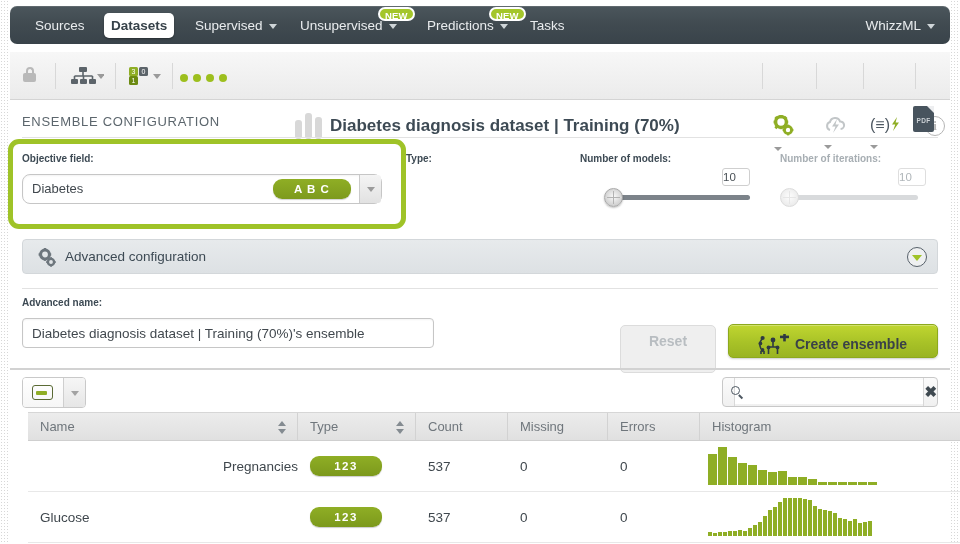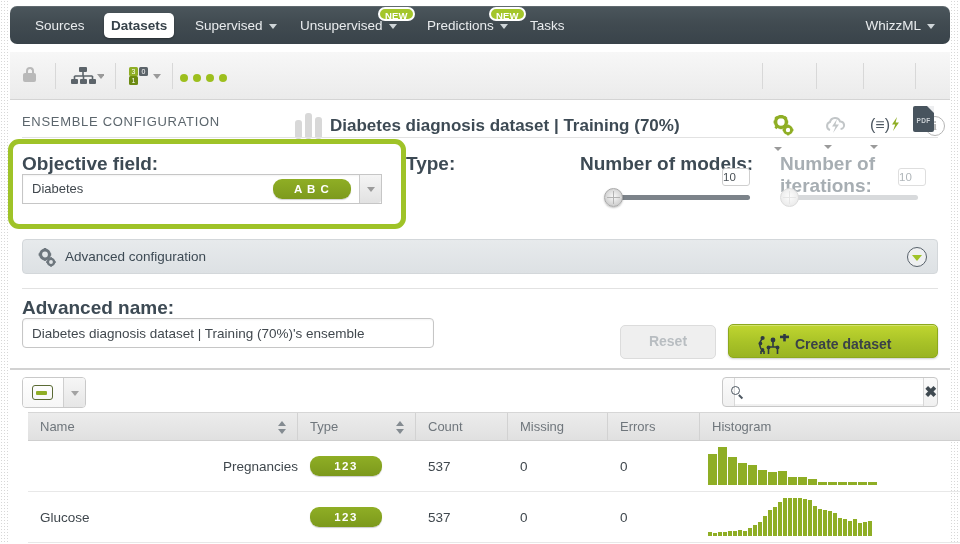--- a/index.html
+++ b/index.html
@@ -122,27 +122,27 @@
     position:absolute; left:0; right:0; top:11px; text-align:center;
     font-size:6.5px; font-weight:bold; color:#cdd2d6; letter-spacing:.3px;
   }
 
   .hl-box {
     position:absolute; left:8px; top:139px; width:398px; height:90px;
     border:5px solid #9fc328; border-radius:11px; background:#fff;
   }
 
   .fld-label {
-    position:absolute; font-size:19px; font-weight:bold; color:#3d4a54;
+    position:absolute; font-size:10px; font-weight:bold; color:#3d4a54;
   }
   .fld-label.dim { color:#a7aeb3; }
 
   .sel {
     position:absolute; height:30px; background:#fff;
-    border:1px solid #c6c6c6; border-radius:0;
+    border:1px solid #c6c6c6; border-radius:8px;
     box-shadow: inset 0 1px 2px rgba(0,0,0,.05);
     cursor:pointer;
   }
   .sel.focus { border-color:#5d9fd6; }
   .sel .val {
     position:absolute; left:9px; top:0; height:28px; line-height:28px;
     font-size:13px; color:#41484e; white-space:nowrap;
   }
   .sel .arrow-box {
     position:absolute; right:0; top:0; bottom:0; width:22px;
@@ -510,41 +510,41 @@
     </svg>
     <div class="lbl">Advanced configuration</div>
     <div class="circle-chev"></div>
   </div>
 
   <div class="hrule" style="top:288px;"></div>
 
   <div class="fld-label" style="left:22px;top:297px;">Advanced name:</div>
   <input class="txtinput" style="left: 22px; top: 318px; width: 412px; height: 30px;" value="Diabetes diagnosis dataset | Training (70%)'s ensemble">
 
-  <div class="btn reset" style="left:620px;top:325px;width:96px;height:34px;line-height:31px;">Reset</div>
+  <div class="btn reset" style="left:620px;top:325px;width:96px;height:48px;line-height:31px;">Reset</div>
 
   <div class="btn create" style="left:728px;top:324px;width:210px;height:34px;">
     <div class="ens-icon">
       <svg width="34" height="22" viewBox="0 0 34 22">
         <g fill="none" stroke="#2f3a42" stroke-width="1.6">
           <path d="M5 5 C2.5 8 2.5 12 4 15"></path>
           <path d="M7 17 L7 20 M4 17 L4 20"></path>
           <path d="M16 6 L16 13 M11.5 13 L20.5 13 M11.5 13 L11.5 20 M20.5 13 L20.5 20"></path>
         </g>
         <circle cx="5.6" cy="4" r="2.1" fill="#2f3a42"></circle>
         <circle cx="3.4" cy="9.4" r="1.9" fill="#2f3a42"></circle>
         <circle cx="5.5" cy="16" r="1.9" fill="#2f3a42"></circle>
         <circle cx="16" cy="6" r="2.4" fill="#2f3a42"></circle>
         <circle cx="11.5" cy="13.4" r="1.9" fill="#2f3a42"></circle>
         <circle cx="20.5" cy="13.4" r="1.9" fill="#2f3a42"></circle>
         <rect x="23" y="1.6" width="9" height="2.6" fill="#2f3a42"></rect>
         <rect x="26.2" y="-1.6" width="2.6" height="9" fill="#2f3a42"></rect>
       </svg>
     </div>
-    <span class="lbl">Create dataset</span>
+    <span class="lbl">Create ensemble</span>
   </div>
 
   <div class="strip" style="top:368px;height:2px;background:#d2d2d2;"></div>
 
   <div class="tb-split">
     <div class="main">
         <div class="glyph"></div>
       </div>
     <div class="drop"></div>
   </div>

